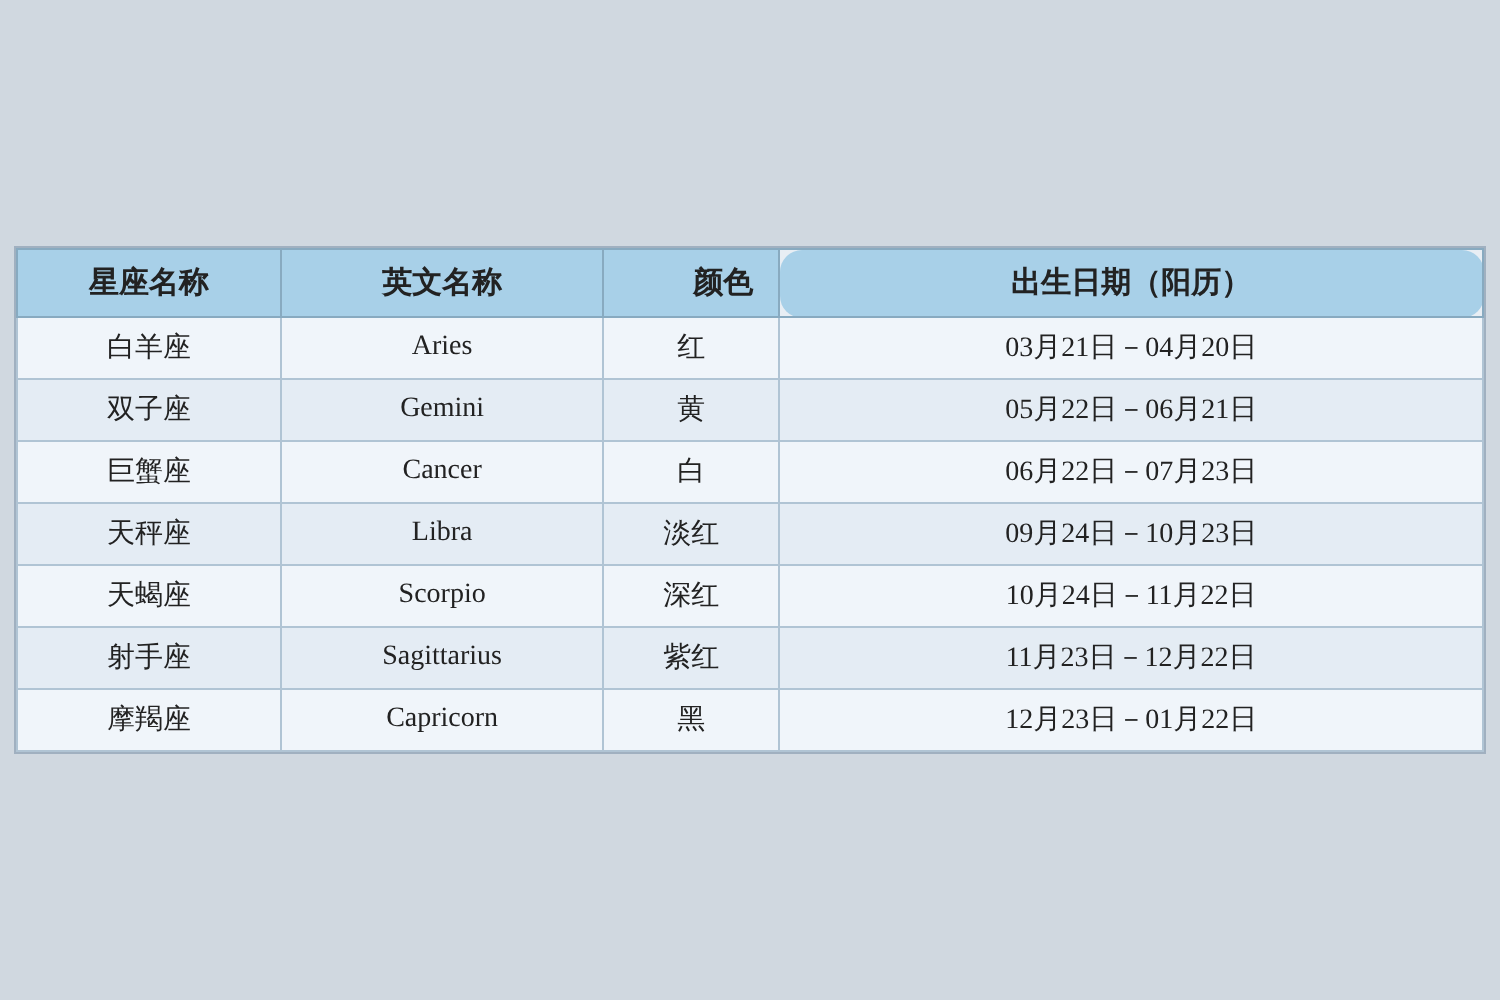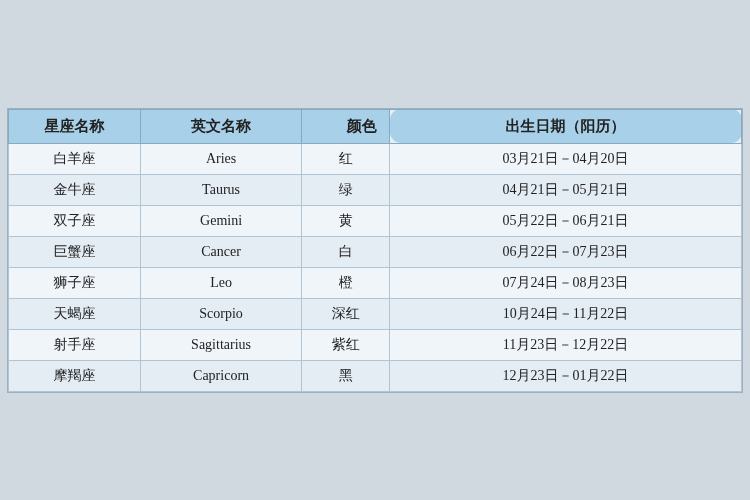--- a/index.html
+++ b/index.html
@@ -77,42 +77,36 @@
       </tr>
     </thead>
     <tbody id="table-body">
     <tr>
           <td>白羊座</td>
           <td>Aries</td>
           <td>红</td>
           <td>03月21日－04月20日</td>
         </tr>
         <tr>
-          <td>金牛座</td>
-          <td>Taurus</td>
-          <td>绿</td>
-          <td>04月21日－05月21日</td>
-        </tr>
-        <tr>
           <td>双子座</td>
           <td>Gemini</td>
           <td>黄</td>
           <td>05月22日－06月21日</td>
         </tr>
         <tr>
           <td>巨蟹座</td>
           <td>Cancer</td>
           <td>白</td>
           <td>06月22日－07月23日</td>
         </tr>
         <tr>
-          <td>狮子座</td>
-          <td>Leo</td>
-          <td>橙</td>
-          <td>07月24日－08月23日</td>
+          <td>天秤座</td>
+          <td>Libra</td>
+          <td>淡红</td>
+          <td>09月24日－10月23日</td>
         </tr>
         <tr>
           <td>天蝎座</td>
           <td>Scorpio</td>
           <td>深红</td>
           <td>10月24日－11月22日</td>
         </tr>
         <tr>
           <td>射手座</td>
           <td>Sagittarius</td>

